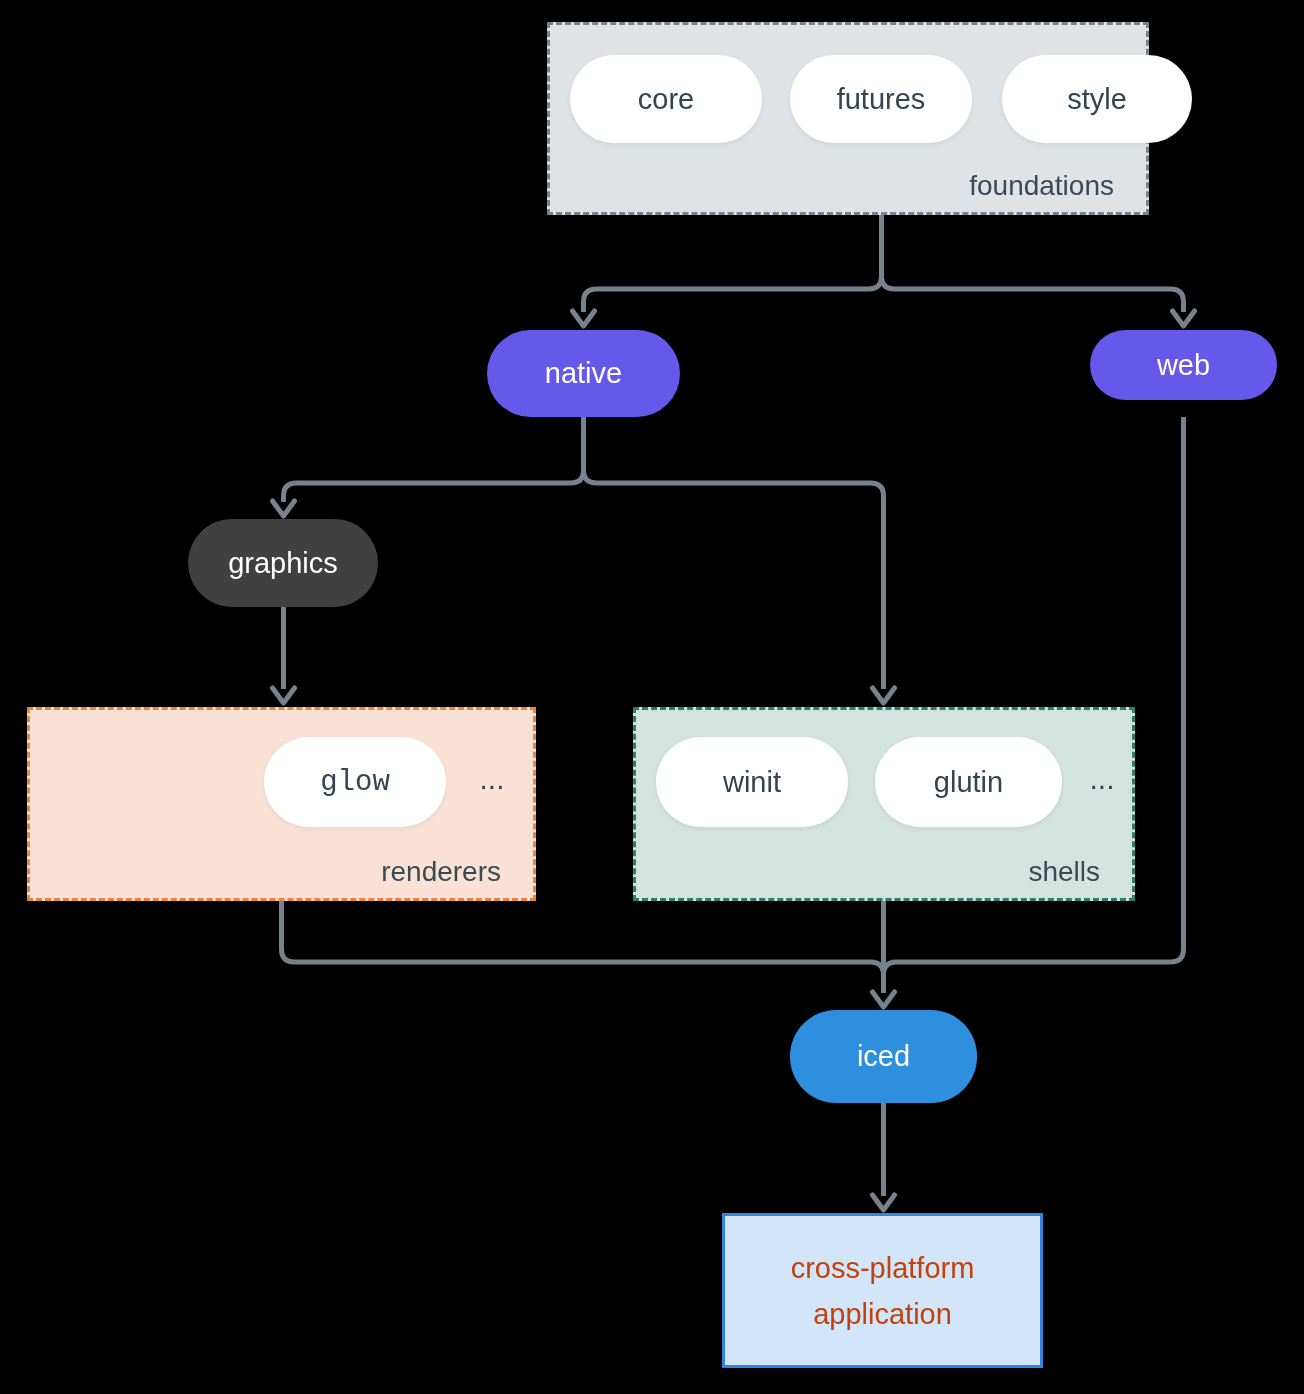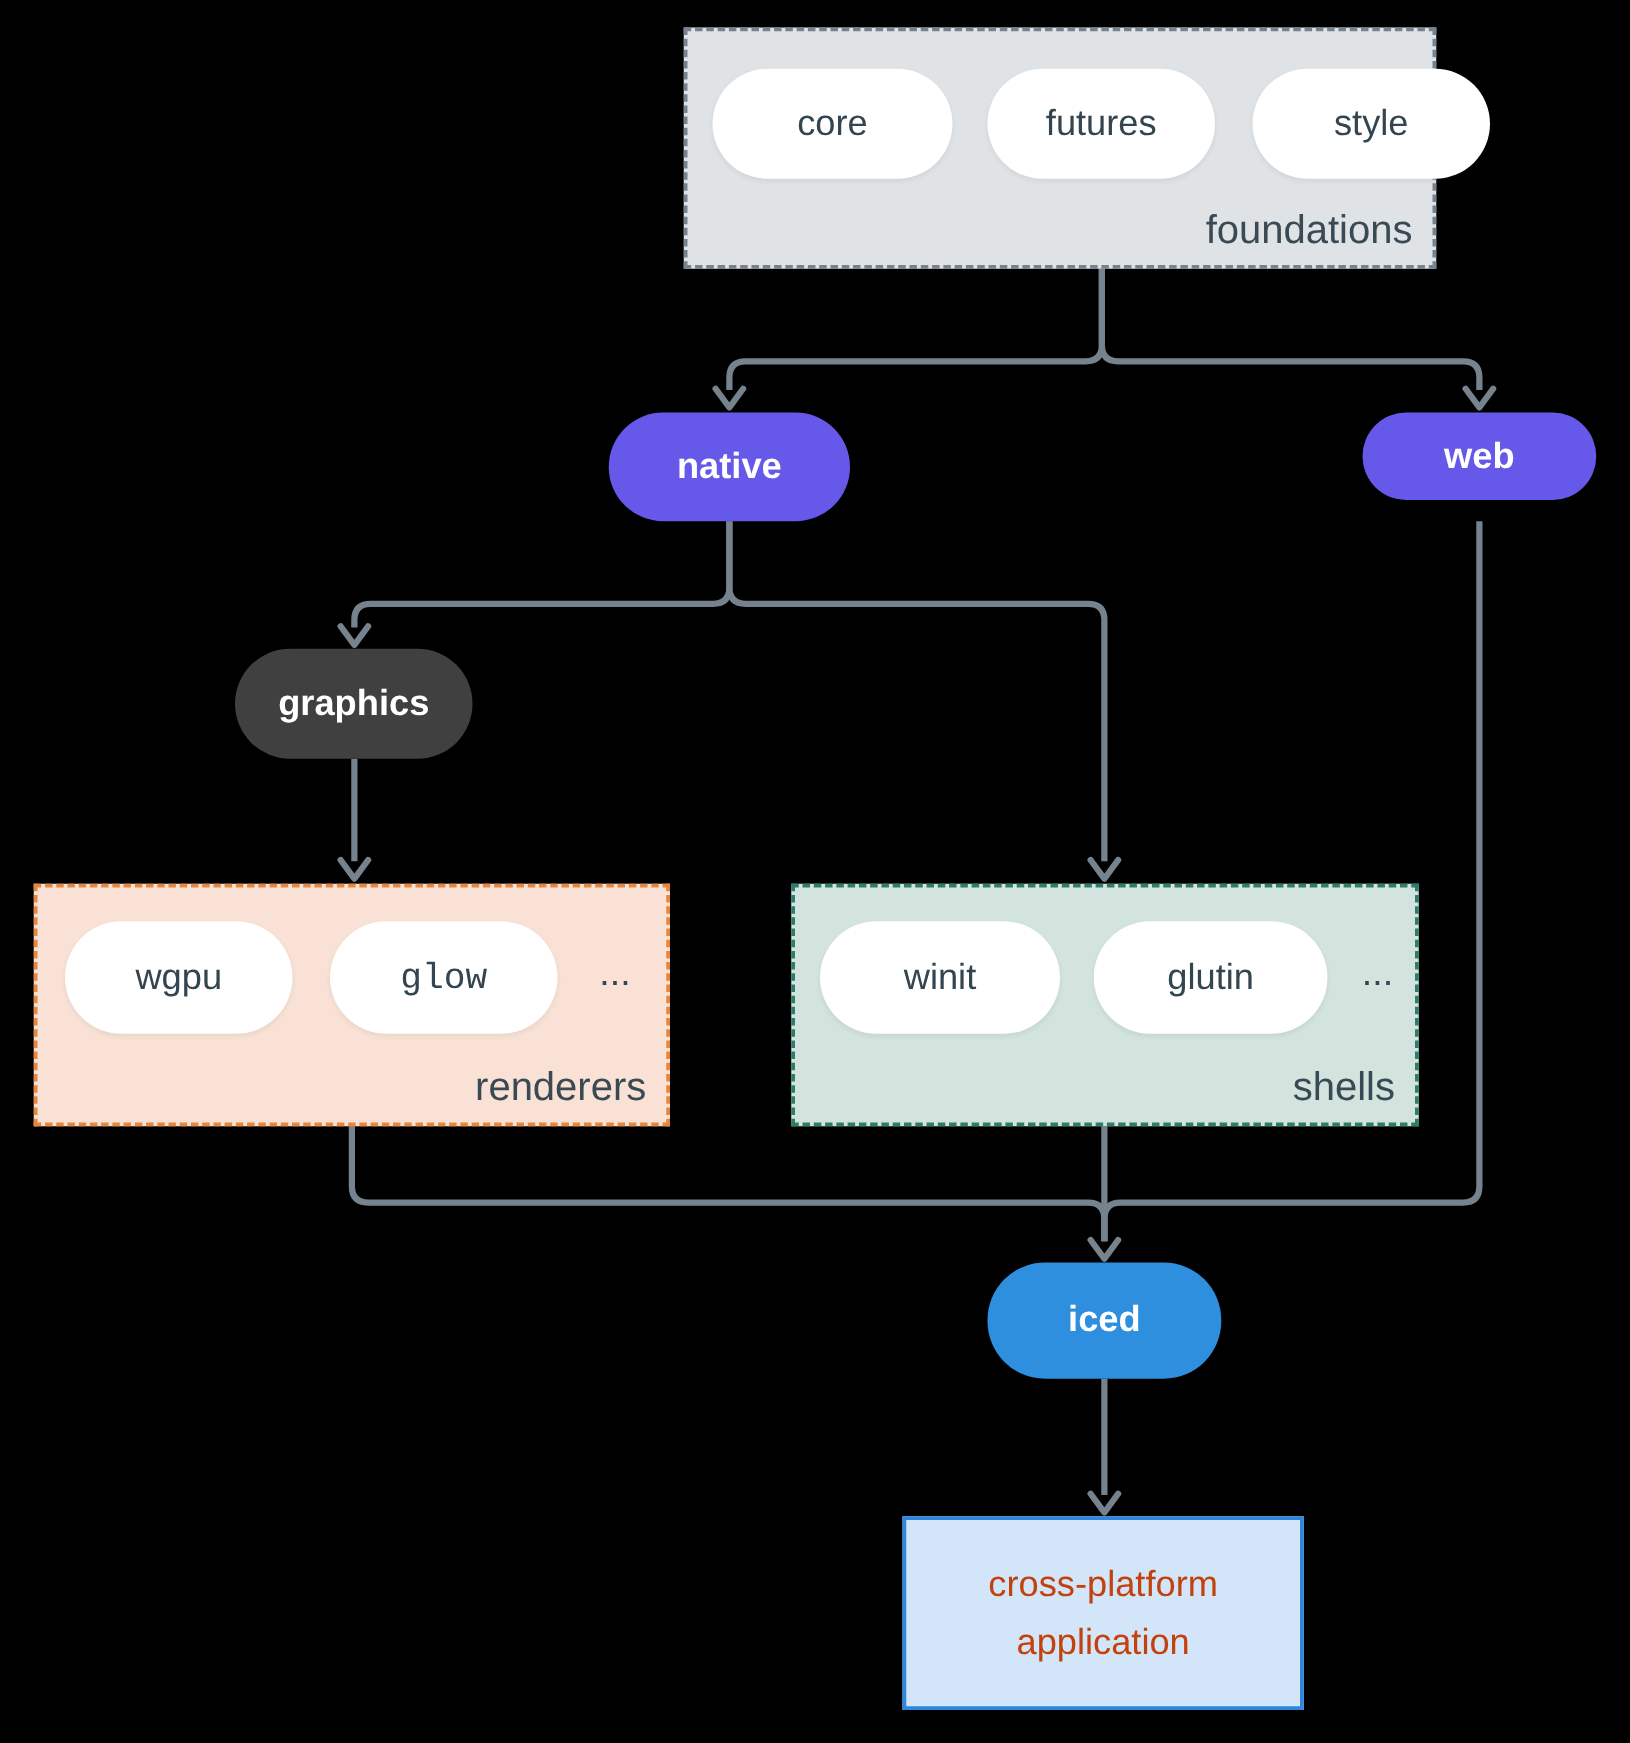--- a/index.html
+++ b/index.html
@@ -43,22 +43,22 @@
     background: #F9E2D5;
     border: 3px dashed #E8863C;
   }
   .group.shells {
     left: 633px; top: 707px; width: 502px; height: 194px;
     background: #D3E3DD;
     border: 3px dashed #2E7D6A;
   }
   .group-label {
     position: absolute;
-    right: 16px; bottom: 10px;
-    font-size: 32px;
+    right: 32px; bottom: 10px;
+    font-size: 28px;
     color: #3A4A55;
   }
   .pill {
     position: absolute;
     background: #FFFFFF;
     border-radius: 46px;
     display: flex;
     align-items: center;
     justify-content: center;
     font-size: 29px;
@@ -73,21 +73,20 @@
     text-align: center;
   }
   .node {
     position: absolute;
     border-radius: 46px;
     display: flex;
     align-items: center;
     justify-content: center;
     font-size: 29px;
     color: #FFFFFF;
-    font-weight: bold;
   }
   .node.native  { left: 487px;  top: 330px;  width: 193px; height: 87px; background: #6659EA; }
   .node.web     { left: 1090px; top: 330px;  width: 187px; height: 70px; background: #6659EA; }
   .node.graphics{ left: 188px;  top: 519px;  width: 190px; height: 88px; background: #404040; }
   .node.iced    { left: 790px;  top: 1010px; width: 187px; height: 93px; background: #2E8FDE; }
   .appbox {
     position: absolute;
     left: 722px; top: 1213px; width: 321px; height: 155px;
     box-sizing: border-box;
     background: #D3E5F8;
@@ -154,23 +153,20 @@
   </div>
   <div class="node web">
     <span>web</span>
   </div>
 
   <div class="node graphics">
     <span>graphics</span>
   </div>
 
   <div class="group renderers">
-    <div class="pill" style="left:22px; top:27px; width:182px; height:90px;">
-      <span>wgpu</span>
-    </div>
     <div class="pill" style="left:234px; top:27px; width:182px; height:90px;font-family:Liberation Mono, monospace;">
       <span>glow</span>
     </div>
     <div class="ellipsis" style="left:437px; top:52px;">...</div>
     <div class="group-label">renderers</div>
   </div>
 
   <div class="group shells">
     <div class="pill" style="left:20px; top:27px; width:192px; height:90px;">
       <span>winit</span>

